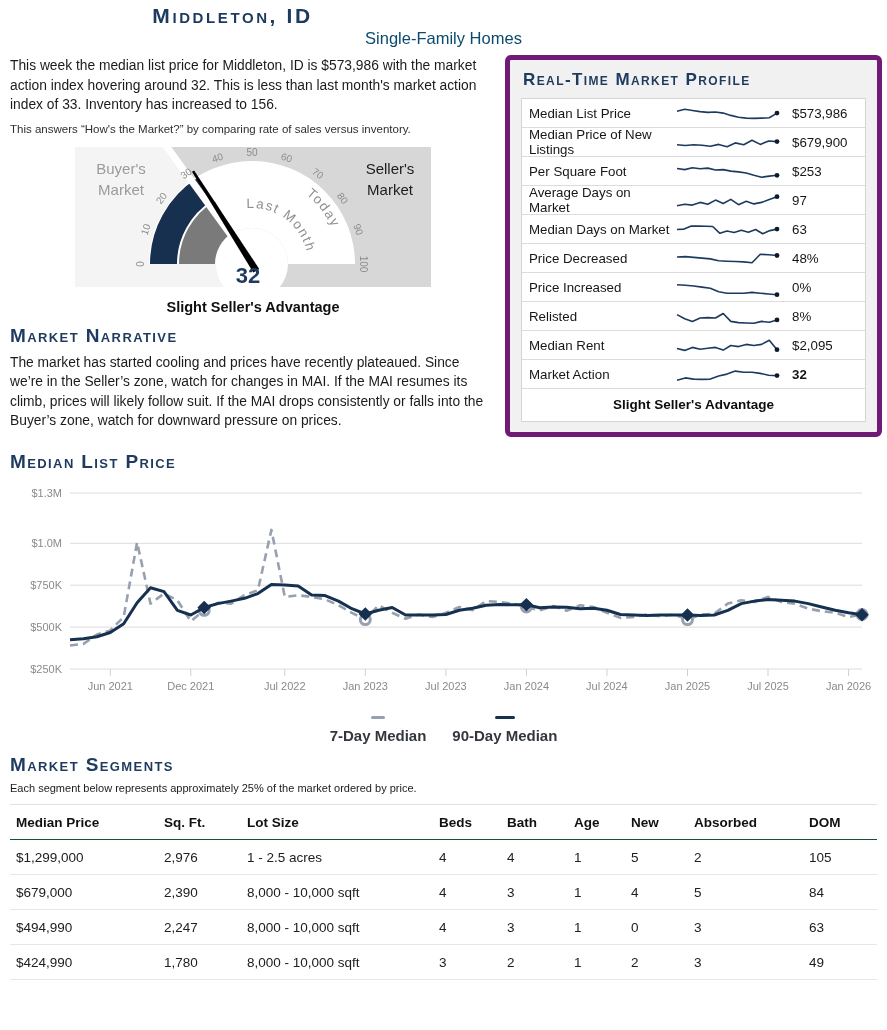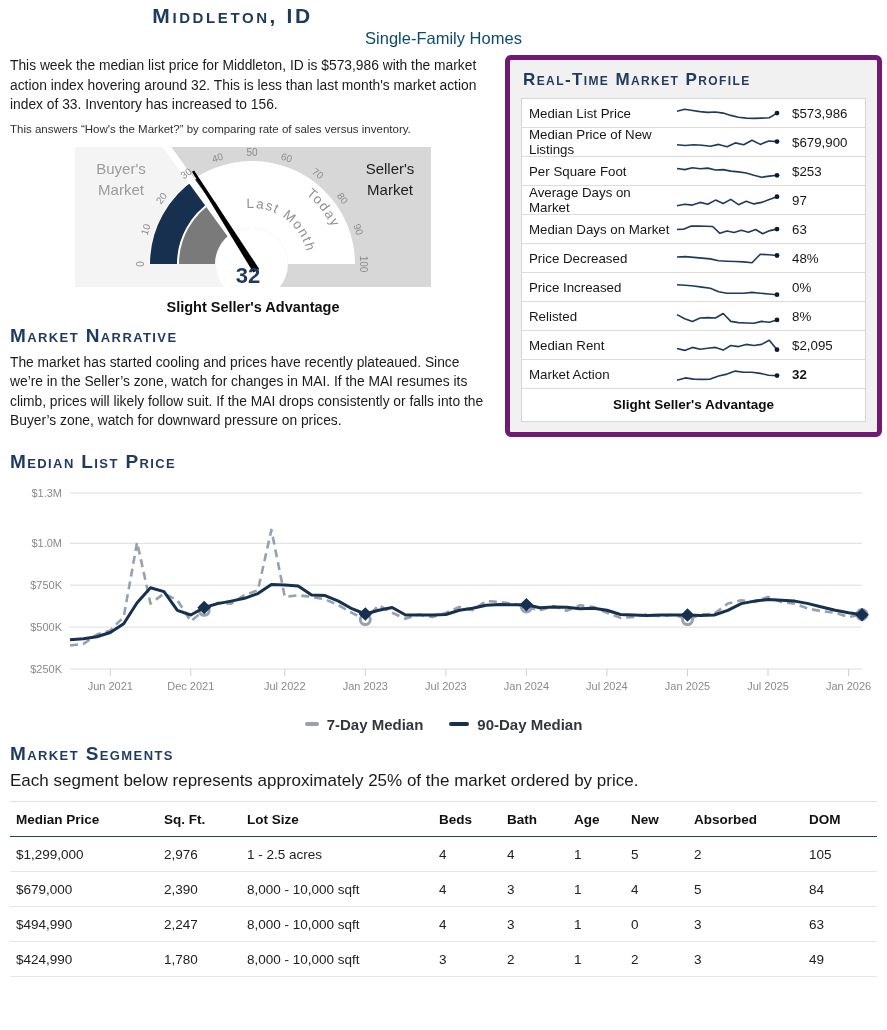--- a/index.html
+++ b/index.html
@@ -31,26 +31,26 @@
   .p-label{flex:1;font-size:13.3px;color:#161616;}
   .p-spark{width:108px;height:26px;flex:none;}
   .p-value{width:66px;flex:none;padding-left:9px;font-size:13.3px;color:#161616;}
   .p-value.strong{font-weight:700;}
   .p-footer{text-align:center;font-weight:700;font-size:13.5px;padding:8px 0 9px 0;color:#0d0d0d;}
 
   
   .chart-h{margin-left:10px;margin-top:12px;}
   #price-chart{display:block;margin-left:10px;}
   .legend{display:flex;justify-content:center;gap:26px;align-items:center;margin:2px 0 10px 0;}
-  .legend-item{display:flex;align-items:center;gap:8px;}
+  .legend-item{display:flex;align-items:center;gap:8px;flex-direction:column;}
   .legend-swatch{height:3.5px;border-radius:2px;display:inline-block;}
   .legend-label{font-weight:700;font-size:15px;color:#33373d;}
 
   
-  .seg-sub{font-size:17px;margin:2px 0 10px 0;padding:0 10px;}
+  .seg-sub{font-size:11px;margin:2px 0 10px 0;padding:0 10px;}
   table.segments{width:867px;margin:0 10px;border-collapse:collapse;font-size:13.5px;}
   table.segments th{text-align:left;font-weight:700;color:#111;
     border-top:1px solid #e0e0e0;border-bottom:1px solid #14532d;padding:10px 4px 9px 4px;}
   table.segments td{padding:10px 4px 9px 4px;border-bottom:1px solid #e6e6e6;color:#202020;}
   table.segments th:first-child, table.segments td:first-child{padding-left:6px;}
 </style>
 </head>
 <body>
 
 <div class="page">

